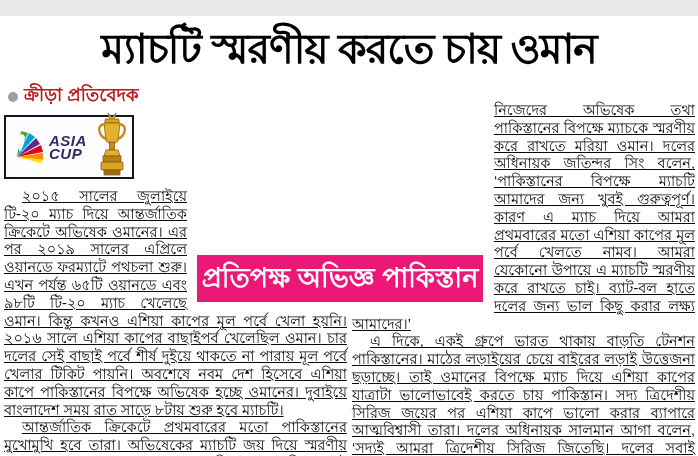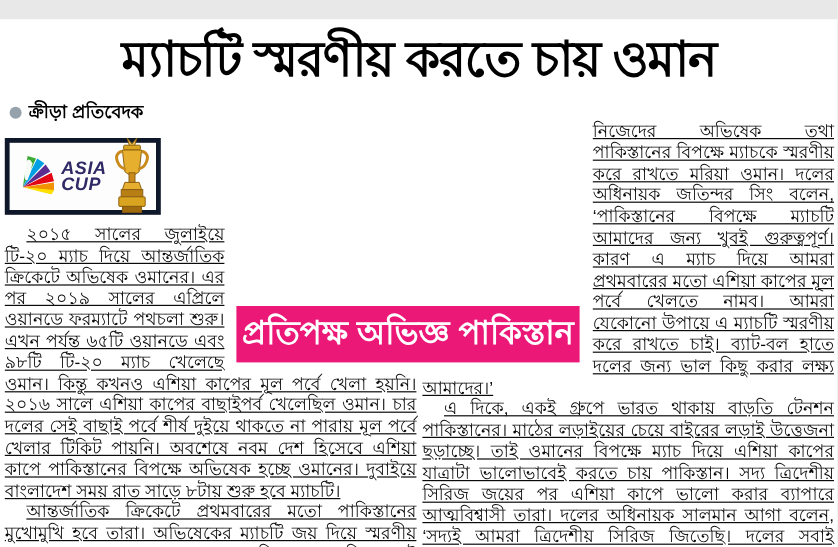--- a/index.html
+++ b/index.html
@@ -28,23 +28,23 @@
     white-space: nowrap;
   }
 
   
   .byline {
     position: absolute;
     top: 65px; left: 8px;
     display: flex;
     align-items: center;
     gap: 6px;
-    font-size: 15px;
+    font-size: 18px;
     font-weight: 700;
-    color: #000000;
+    color: #b91c1c;
   }
   .byline-dot {
     width: 10px; height: 10px;
     border-radius: 50%;
     background: #95a1ab;
     display: inline-block;
   }
 
   
   .col {
@@ -83,21 +83,21 @@
     margin-right: 6px;
   }
 
   
   .logo-box {
     position: relative;
     width: 130px;
     height: 64px;
     margin-top: 5px;
     background: #fdfdfd;
-    border: 4px solid #0f172a;
+    border: 2px solid #0f172a;
     display: flex;
     align-items: center;
     padding-left: 5px;
     gap: 4px;
   }
   .brand {
     font-weight: 800;
     font-style: italic;
     font-size: 15px;
     line-height: 13px;

